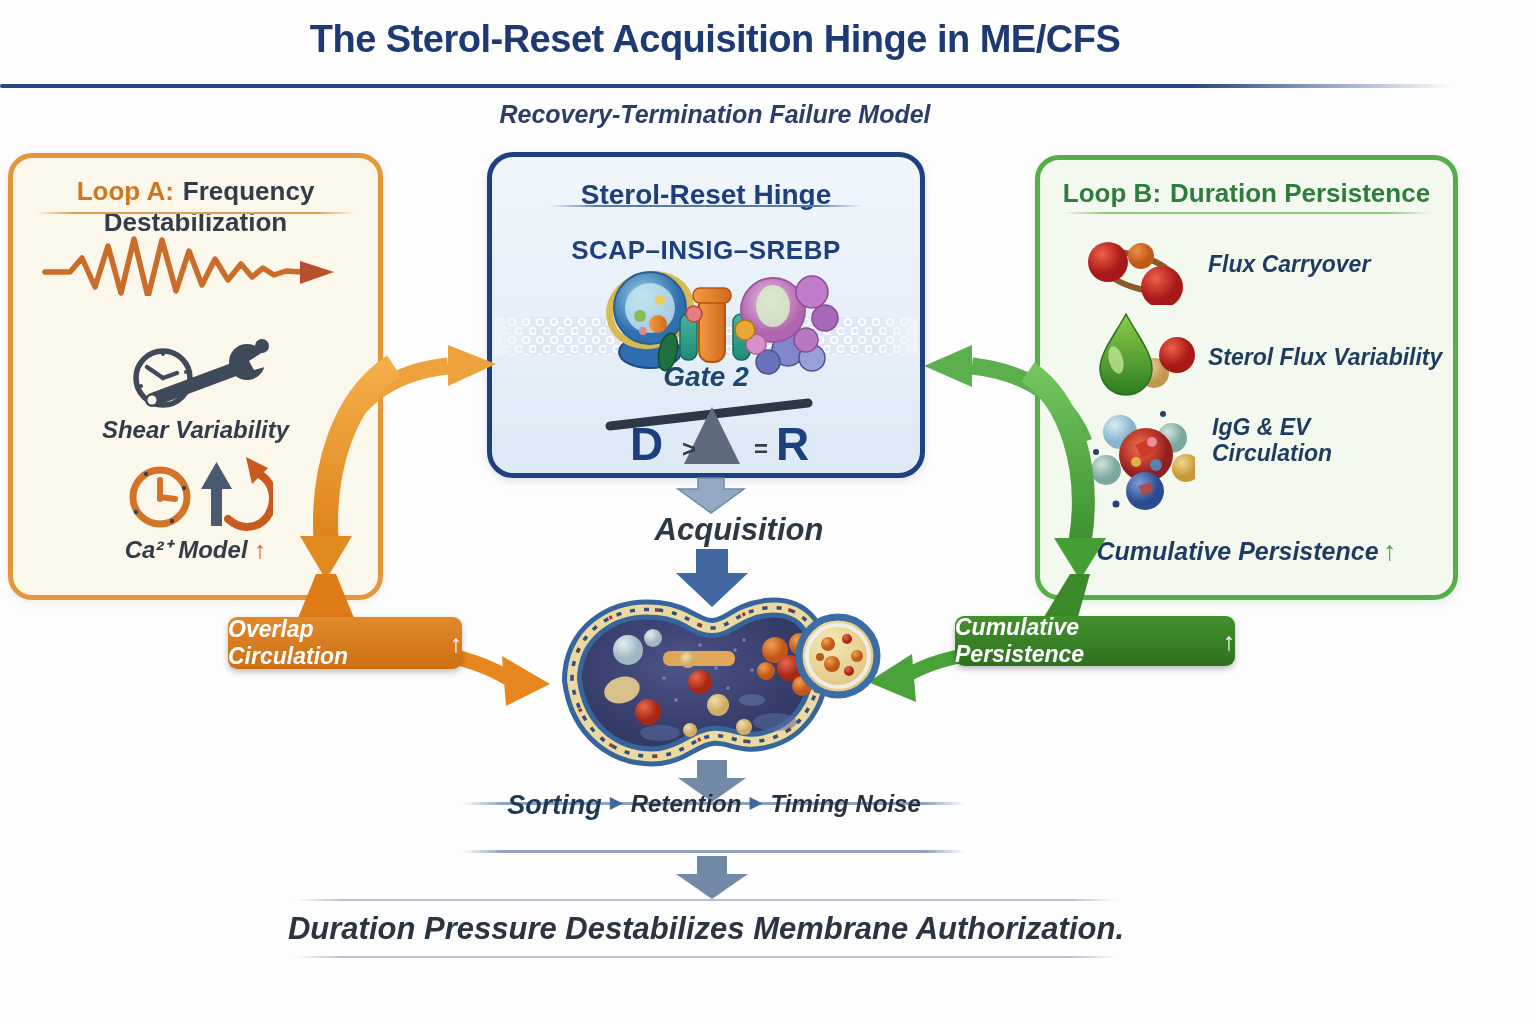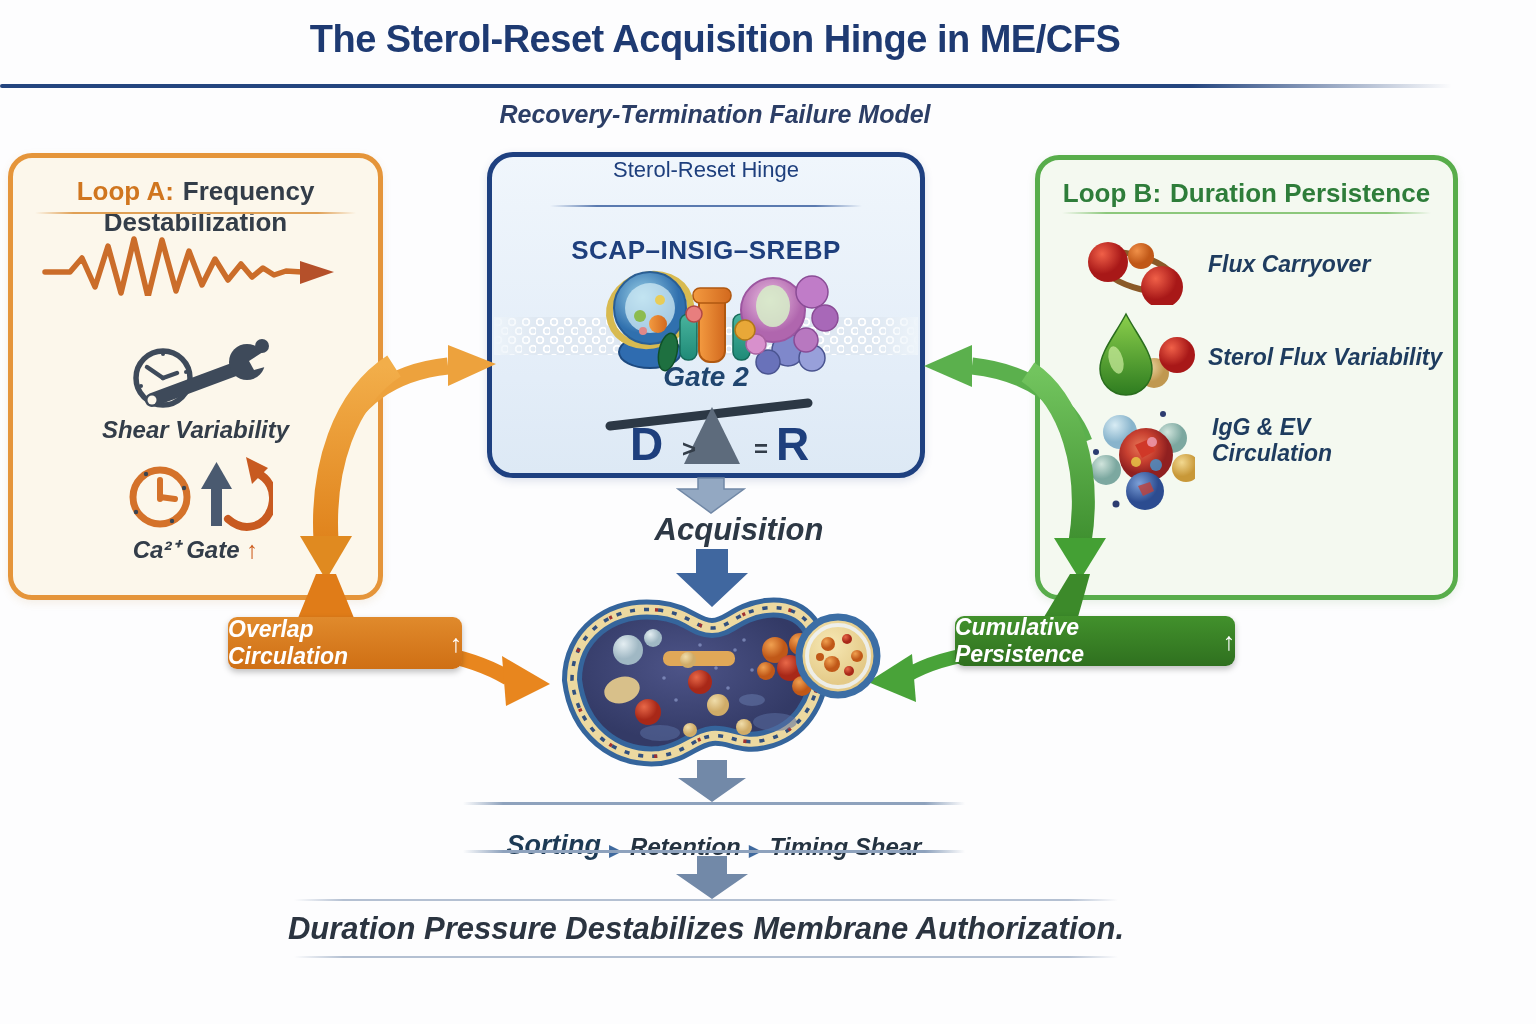--- a/index.html
+++ b/index.html
@@ -26,42 +26,42 @@
   .pa-pre{color:#d0761f;} .pa-rest{color:#333d49;}
   .pb-pre{color:#2e7d3a;} .pb-rest{color:#2e7d3a;}
   .pdiv-a{left:22px;right:22px;top:54px;height:2px;background:linear-gradient(90deg,rgba(230,176,106,0),#e0a055 12%,#e0a055 88%,rgba(230,176,106,0));}
   .pdiv-h{left:58px;right:58px;top:48px;height:2px;background:linear-gradient(90deg,rgba(90,122,176,0),#5a7ab0 15%,#5a7ab0 85%,rgba(90,122,176,0));}
   .pdiv-b{left:22px;right:22px;top:52px;height:2px;background:linear-gradient(90deg,rgba(140,200,124,0),#8cc87c 12%,#8cc87c 88%,rgba(140,200,124,0));}
   .lblA{left:0;width:100%;font-size:24px;font-weight:700;font-style:italic;color:#333d49;}
   .lblB{font-size:23px;font-weight:700;font-style:italic;color:#1e3c5f;line-height:1.15;}
   .uparrow-o{color:#cc5a1a;font-weight:700;}
   .uparrow-g{color:#4aa43c;font-weight:700;}
   
-  .h-title{left:0;top:0;width:100%;font-size:22px;font-weight:400;color:#1e3f7d;}
+  .h-title{left:0;top:22px;width:100%;font-size:28px;font-weight:700;color:#1e3f7d;}
   .h-complex{left:0;top:78px;width:100%;font-size:26px;font-weight:700;color:#1e3f7d;letter-spacing:.5px;}
   .membrane{left:2px;right:2px;top:160px;height:38px;background-color:#dfe8f2;
     background-image:radial-gradient(circle at 4px 5px,rgba(255,255,255,0) 2.2px,#ffffff 2.7px 3.9px,rgba(255,255,255,0) 4.6px),
                      radial-gradient(circle at 11px 14px,rgba(255,255,255,0) 2.2px,#ffffff 2.7px 3.9px,rgba(255,255,255,0) 4.6px);
     background-size:14px 18px;}
   .membrane:after{content:"";position:absolute;inset:0;
     background:linear-gradient(90deg,#edf4fa 0%,rgba(237,244,250,0) 10%,rgba(237,244,250,0) 90%,#edf4fa 100%);}
   .h-gate{left:0;top:204px;width:100%;font-size:28px;font-weight:700;font-style:italic;color:#20456f;}
   .balance{left:0;top:256px;width:100%;height:62px;}
   .bal-big{position:absolute;font-size:46px;font-weight:700;color:#1e3f7d;font-style:normal;}
   .bal-op{position:absolute;font-size:24px;font-weight:700;color:#333d49;}
   
   .acq{left:564px;top:512px;width:350px;font-size:31px;font-weight:700;font-style:italic;color:#2d3845;}
   .tag{box-sizing:border-box;border-radius:9px;display:flex;align-items:center;justify-content:center;gap:10px;
        color:#ffffff;font-size:23px;font-weight:700;font-style:italic;box-shadow:0 3px 6px rgba(0,0,0,.25);}
   .tag-o{left:228px;top:617px;width:234px;height:52px;background:linear-gradient(180deg,#e08a2c 0%,#cf6f14 100%);}
   .tag-g{left:955px;top:616px;width:280px;height:50px;background:linear-gradient(180deg,#42912c 0%,#2f701f 100%);}
   .tag .ua{font-style:normal;font-size:25px;}
   .flowline{height:3px;background:linear-gradient(90deg,rgba(142,162,189,0),#8ea2bd 8%,#8ea2bd 92%,rgba(142,162,189,0));}
   .fl1{left:463px;top:802px;width:502px;} .fl2{left:463px;top:850px;width:502px;}
-  .flowrow{left:463px;top:830px;width:502px;display:flex;align-items:flex-end;justify-content:center;gap:8px;}
+  .flowrow{left:463px;top:790px;width:502px;display:flex;align-items:flex-start;justify-content:center;gap:8px;}
   .step0{font-size:27px;font-weight:700;font-style:italic;color:#1d3a55;}
   .step{font-size:24px;font-weight:700;font-style:italic;color:#243240;}
   .sep{font-size:17px;color:#3f699e;padding-top:2px;}
   .capline{height:2px;background:linear-gradient(90deg,rgba(180,192,210,0),#b4c0d2 6%,#b4c0d2 94%,rgba(180,192,210,0));}
   .cl1{left:294px;top:899px;width:824px;} .cl2{left:294px;top:956px;width:824px;}
   .caption{left:0;top:911px;width:1412px;font-size:31px;font-weight:700;font-style:italic;color:#2b3440;}
   svg{display:block;}
 </style>
 </head>
 <body style="--title-navy: #1e3a72; --loop-a-orange: #d0761f; --loop-a-border: #e5953a; --dark-slate: #333d49; --hinge-navy: #1e3f7d; --hinge-border: #1e4080; --loop-b-green: #2e7d3a; --loop-b-border: #58ad4b; --item-navy: #1e3c5f; --tag-orange: #d4731a; --tag-green: #3a7d23; --steel-arrow: #7289a8; --deep-blue-arrow: #3f66a0; --orange-arrow: #eda23d; --green-arrow: #5bb04d; --red-orange-accent: #cc5a1a;">
@@ -106,21 +106,21 @@
       <circle cx="146" cy="474" r="2.2" fill="#3a4450"></circle>
         <circle cx="184" cy="488" r="2.2" fill="#3a4450"></circle>
       <circle cx="172" cy="521" r="2.2" fill="#3a4450"></circle>
         <circle cx="136" cy="512" r="2.2" fill="#3a4450"></circle>
       <rect x="211" y="486" width="11" height="40" fill="#4a5a70"></rect>
       <polygon points="201,489 216.5,462 232,489" fill="#4a5a70"></polygon>
       <path d="M228 519 C244 533 266 528 272 506 C276 490 268 478 257 473" fill="none" stroke="#c85a20" stroke-width="8" stroke-linecap="round"></path>
       <polygon points="246,457 268,468 252,484" fill="#c85a20"></polygon>
     </svg>
     <div class="abs ctr lblA" style="top:374px">
-      <span>Ca²⁺ Gate</span>
+      <span>Ca²⁺ Model</span>
       <span class="uparrow-o">↑</span>
     </div>
   </section>
 
   <section class="abs panel panel-h">
     <div class="abs ctr h-title">Sterol-Reset Hinge</div>
     <div class="abs pdiv-h"></div>
     <div class="abs ctr h-complex">SCAP–INSIG–SREBP</div>
     <div class="abs membrane"></div>
 
@@ -259,20 +259,24 @@
       <circle cx="1152" cy="442" r="5" fill="#f0a0b8" opacity="0.8"></circle>
       <circle cx="1186" cy="468" r="14" fill="url(#gGo)"></circle>
       <circle cx="1145" cy="491" r="19" fill="url(#gBl)"></circle>
       <path d="M1138 486 l12 -4 l4 9 l-11 5 Z" fill="#c04038" opacity="0.8"></path>
       <circle cx="1163" cy="414" r="3" fill="#2c3c70"></circle>
       <circle cx="1116" cy="504" r="3.5" fill="#2c3c70"></circle>
       <circle cx="1096" cy="452" r="3" fill="#2c3c70"></circle>
     </svg>
     <div class="abs lblB" style="left:172px;top:254px;width:175px">IgG &amp; EV Circulation</div>
 
+    <div class="abs ctr" style="left:0;top:376px;width:100%">
+      <span class="lblB" style="font-size:25px">Cumulative Persistence</span>
+      <span class="uparrow-g" style="font-size:27px">↑</span>
+    </div>
   </section>
 
   <svg class="abs" style="left:0;top:0" width="1536" height="1024" viewBox="0 0 1536 1024" pointer-events="none">
     <defs>
       <linearGradient id="gOrA" x1="0" y1="0" x2="0" y2="1">
           <stop offset="0%" stop-color="#f2ae4a"></stop>
           <stop offset="100%" stop-color="#e0831c"></stop>
         </linearGradient>
       <linearGradient id="gGrA" x1="0" y1="0" x2="0" y2="1">
           <stop offset="0%" stop-color="#72c45e"></stop>
@@ -389,21 +393,21 @@
     <span>Cumulative Persistence</span>
     <span class="ua">↑</span>
   </div>
 
   <div class="abs flowline fl1"></div>
   <div class="abs flowrow">
     <span class="step0">Sorting</span>
     <span class="sep">▶</span>
     <span class="step">Retention</span>
     <span class="sep">▶</span>
-    <span class="step">Timing Shear</span>
+    <span class="step">Timing Noise</span>
   </div>
   <div class="abs flowline fl2"></div>
 
   <div class="abs capline cl1"></div>
   <div class="abs ctr caption">Duration Pressure Destabilizes Membrane Authorization.</div>
   <div class="abs capline cl2"></div>
 
 </div>
 
 </body></html>

